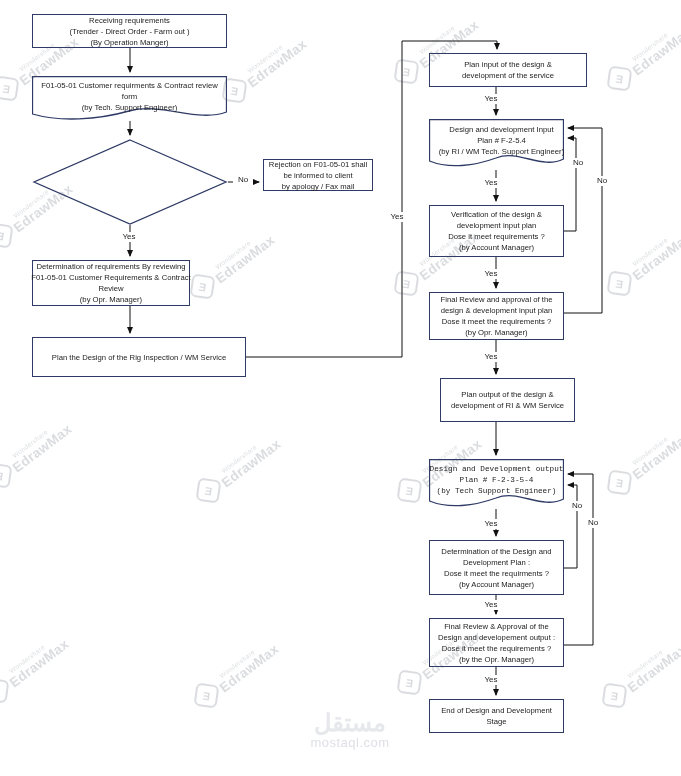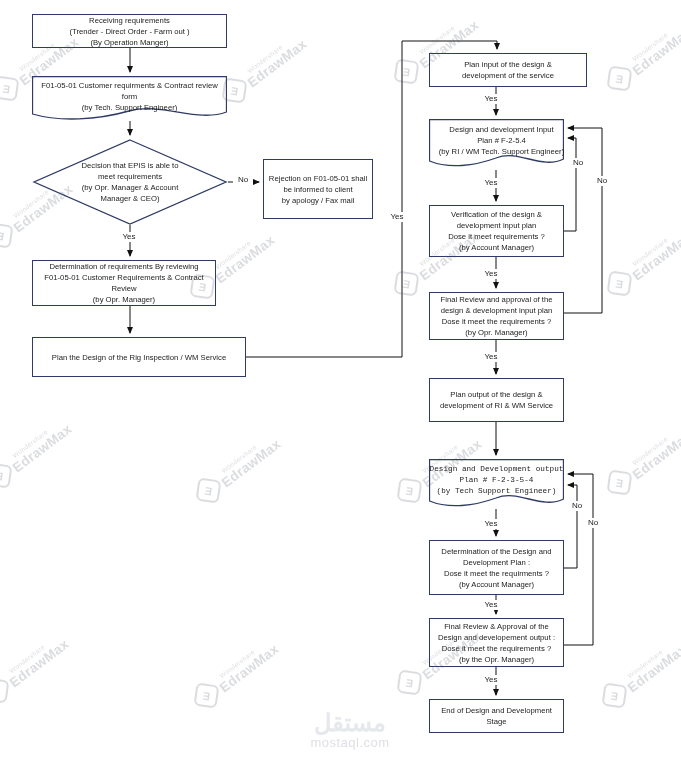--- a/index.html
+++ b/index.html
@@ -78,33 +78,29 @@
     </svg>
     <div class="lbl" style="margin-bottom:8px;">F01-05-01 Customer requirments &amp; Contract review
 form
 (by Tech. Support Engineer)</div>
   </div>
 
   <div class="node shape-node" style="left:32px;top:139px;width:196px;height:86px;">
     <svg width="196" height="86">
       <polygon points="98,1 194,43 98,85 2,43" fill="#fff" stroke="#2f3b66" stroke-width="1.3"></polygon>
     </svg>
-    <div class="lbl">Decision that EPIS is able to
-meet requirements
-(by Opr. Manager &amp; Account
-Manager &amp; CEO)</div>
-  </div>
-
-  <div class="node rect" style="left:263px;top:159px;width:110px;height:60px;">
+  </div>
+
+  <div class="node rect" style="left:263px;top:159px;width:110px;height:32px;">
     <div>Rejection on F01-05-01 shall
 be informed to client
 by apology / Fax mail</div>
   </div>
 
-  <div class="node rect" style="left:32px;top:260px;width:184px;height:46px;align-items:flex-end;">
+  <div class="node rect" style="left:32px;top:260px;width:158px;height:46px;align-items:flex-end;">
     <div>Determination of requirements By reviewing
 F01-05-01 Customer Requirements &amp; Contract
 Review
 (by Opr. Manager)</div>
   </div>
 
   <div class="node rect" style="left:32px;top:337px;width:214px;height:40px;">
     <div>Plan the Design of the Rig Inspection / WM Service</div>
   </div>
 
@@ -129,21 +125,21 @@
 (by Account Manager)</div>
   </div>
 
   <div class="node rect" style="left:429px;top:292px;width:135px;height:48px;">
     <div>Final Review and approval of the
 design &amp; development input plan
 Dose it meet the requirements ?
 (by Opr. Manager)</div>
   </div>
 
-  <div class="node rect" style="left:429px;top:378px;width:135px;height:44px;">
+  <div class="node rect" style="left:440px;top:378px;width:135px;height:44px;">
     <div>Plan output of the design &amp;
 development of RI &amp; WM Service</div>
   </div>
 
   <div class="node shape-node" style="left:429px;top:459px;width:135px;height:53px;font-family:Liberation Mono, monospace;">
     <svg width="135" height="53">
       <path d="M0.5,0.5 H134.5 V40 C112,51 90,30 67,39 C45,47 20,50 0.5,42 Z" fill="#fff" stroke="#2f3b66" stroke-width="1.3"></path>
     </svg>
     <div class="lbl" style="margin-bottom:10px;">Design and Development output
 Plan # F-2-3-5-4

